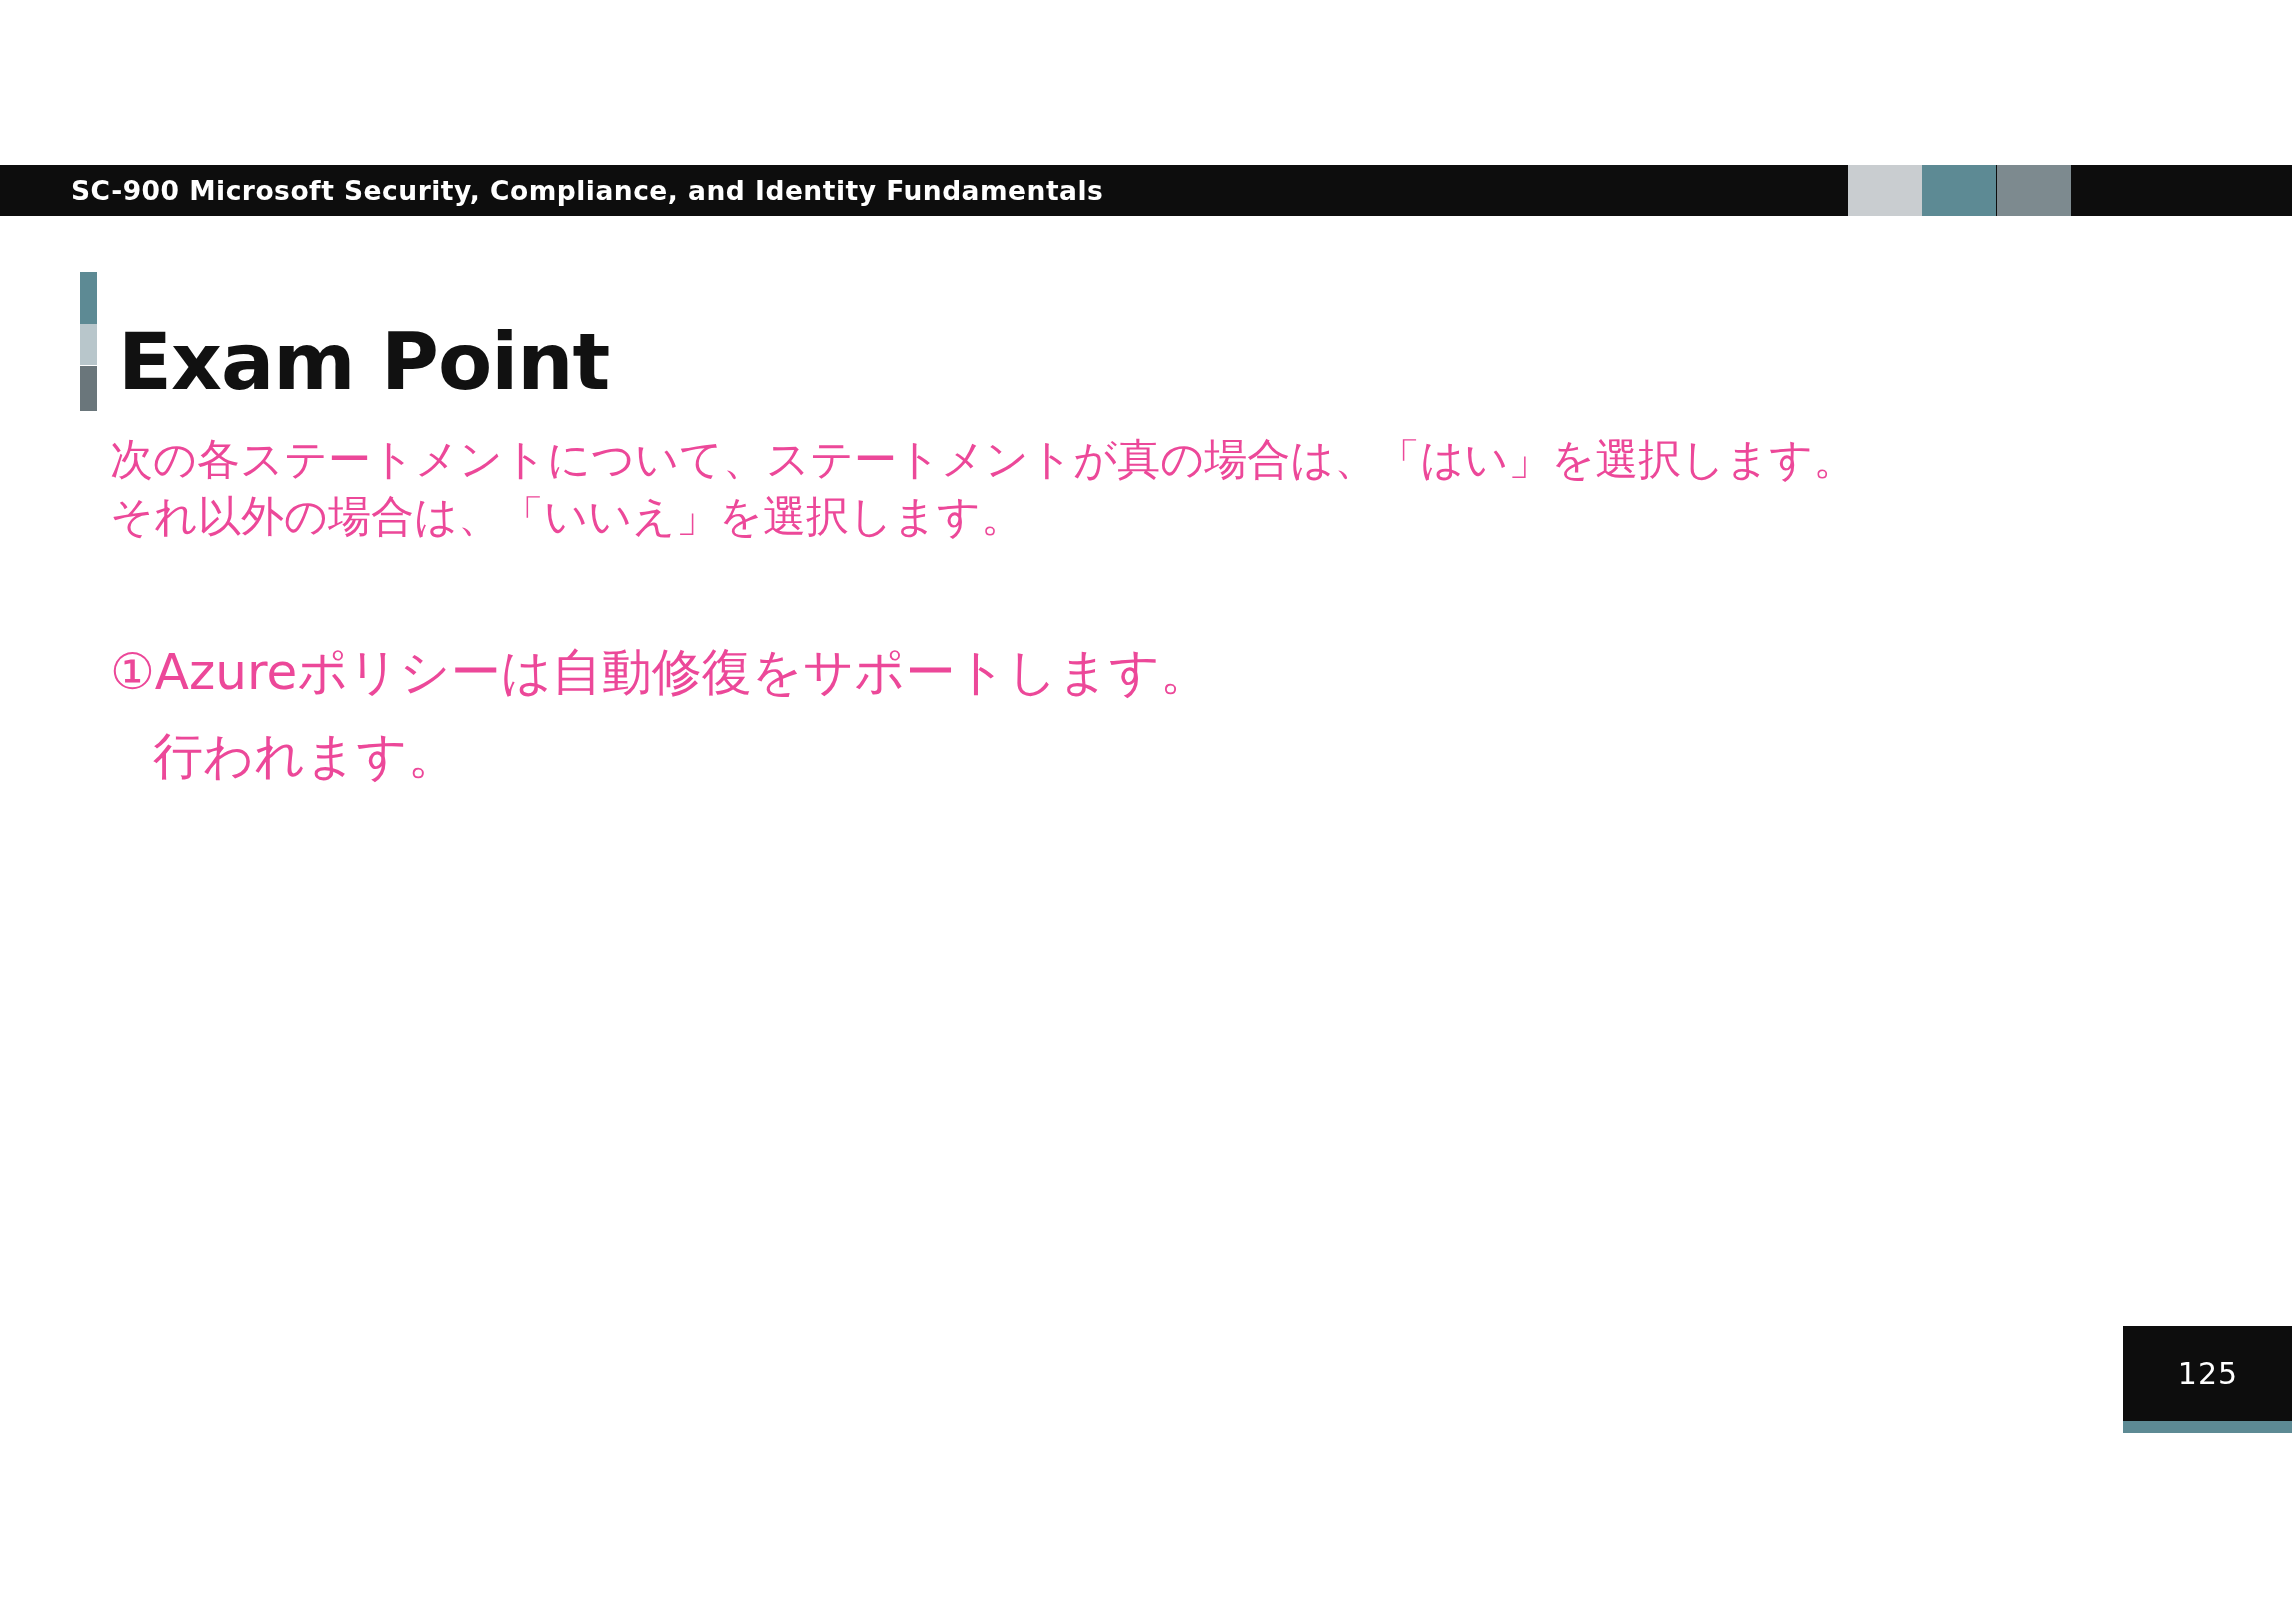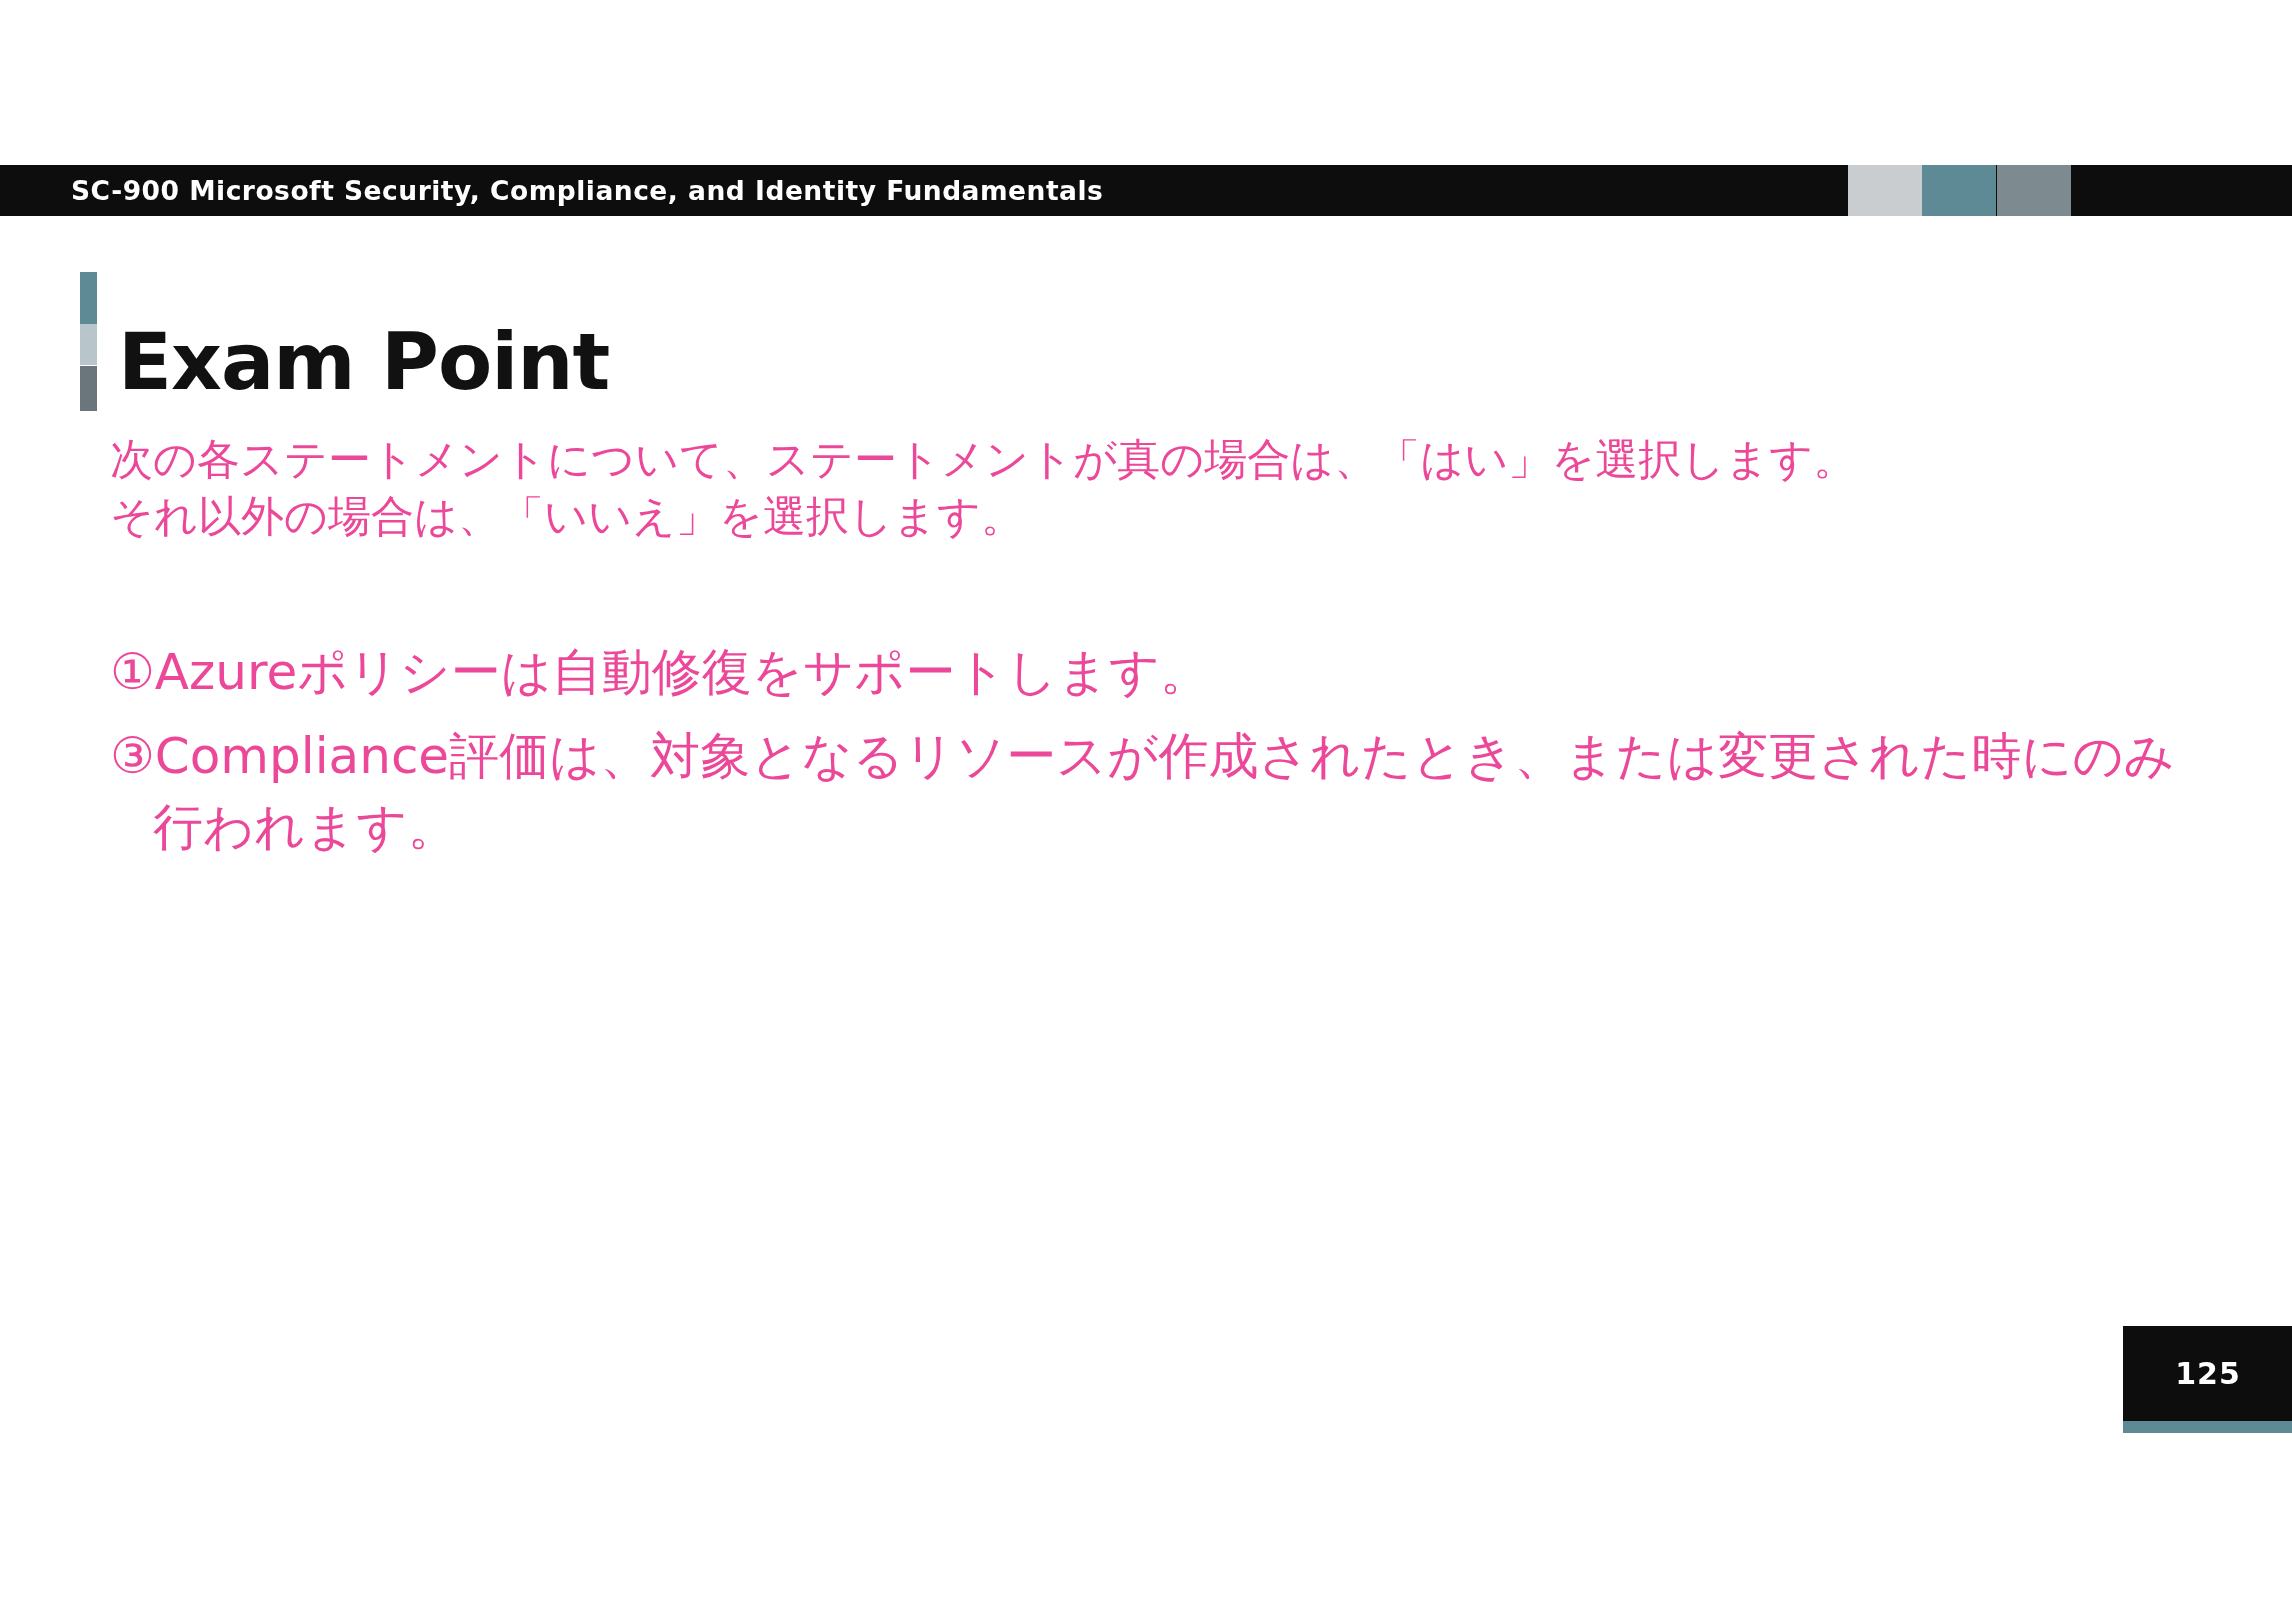--- a/index.html
+++ b/index.html
@@ -113,21 +113,21 @@
     position: absolute;
     top: 1326px;
     left: 2123px;
     width: 170px;
     height: 95px;
     line-height: 95px;
     text-align: center;
     color: #ffffff;
     font-family: "DejaVu Sans", sans-serif;
     font-size: 30px;
-    font-weight: 700;
+    font-weight: 400;
     letter-spacing: 1px;
   }
   .badge-underline {
     position: absolute;
     top: 1421px;
     left: 2123px;
     width: 170px;
     height: 11.8px;
     background: #5d8a94;
   }
@@ -151,21 +151,20 @@
 <div class="body-block">
   <div class="lead-line">次の各ステートメントについて、ステートメントが真の場合は、「はい」を選択します。</div>
   <div class="lead-line">それ以外の場合は、「いいえ」を選択します。</div>
 
   <div class="gap"></div>
 
   <div class="item item-wrap">
     <span>①Azureポリシーは自動修復をサポートします。</span>
   </div>
   <div class="item item-wrap">
-    <span>③Compliance評価は、対象となるリソースが作成されたとき、または変更された時にのみ</span>
     <span class="item-cont">行われます。</span>
   </div>
 </div>
 
 <div class="page-badge"></div>
 <div class="page-number">125</div>
 <div class="badge-underline"></div>
 
 
 </body></html>

